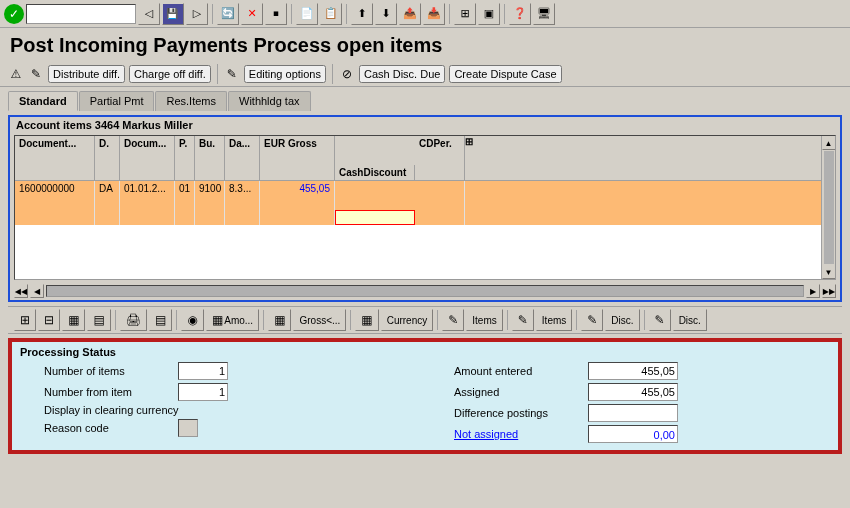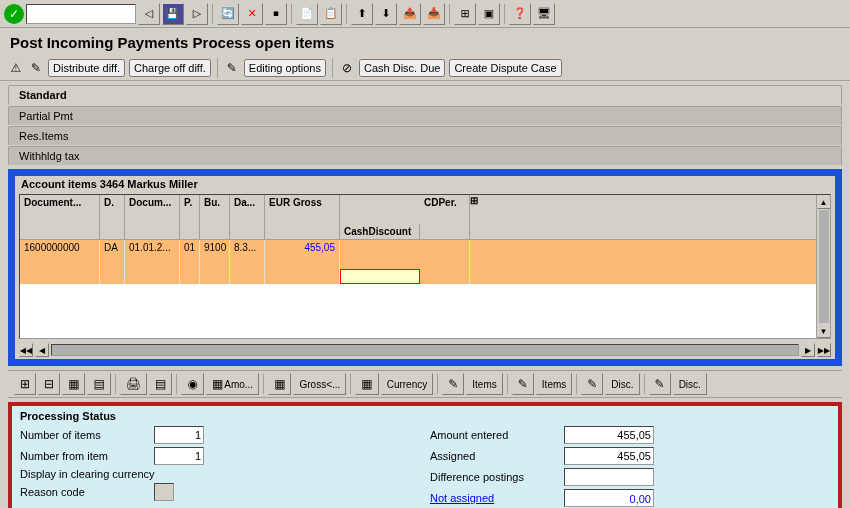--- a/index.html
+++ b/index.html
@@ -50,21 +50,21 @@
     .toolbar-sep {
       width: 1px; height: 20px;
       background: #a0a0a0;
       margin: 0 2px;
     }
 
     
     .title-bar {
       background: #d4d0c8;
       padding: 6px 10px 4px;
-      font-size: 15px;
+      font-size: 20px;
       font-weight: bold;
       color: #000;
     }
 
     
     .action-toolbar {
       background: #d4d0c8;
       display: flex;
       align-items: center;
       padding: 2px 8px;
@@ -87,21 +87,20 @@
       display: inline-flex; align-items: center; justify-content: center;
       font-size: 12px;
     }
 
     
     .tabs-bar {
       background: #d4d0c8;
       display: flex;
       padding: 4px 8px 0;
       gap: 1px;
-      flex-direction: column;
     }
     .tab {
       padding: 3px 10px;
       border: 1px solid #a0a0a0;
       border-bottom: none;
       background: #c0bdb5;
       cursor: pointer;
       font-size: 11px;
       border-radius: 2px 2px 0 0;
     }
@@ -114,21 +113,21 @@
     }
 
     
     .main-content {
       background: #d4d0c8;
       padding: 4px 8px;
     }
 
     
     .account-panel {
-      border: 7px solid #1d4ed8;
+      border: 2px solid #1d4ed8;
       background: #d4d0c8;
       margin-bottom: 4px;
     }
     .account-panel-header {
       padding: 2px 6px;
       font-size: 11px;
       font-weight: bold;
     }
     .table-container {
       background: white;
@@ -259,20 +258,21 @@
     }
     .proc-row {
       display: flex;
       align-items: center;
       gap: 4px;
       margin-bottom: 3px;
     }
     .proc-label {
       font-size: 11px;
       min-width: 130px;
+      margin-left: 24px;
     }
     .proc-input {
       height: 18px;
       border: 1px inset #999;
       background: white;
       font-size: 11px;
       padding: 0 2px;
       text-align: right;
     }
     .proc-input.small { width: 50px; }

